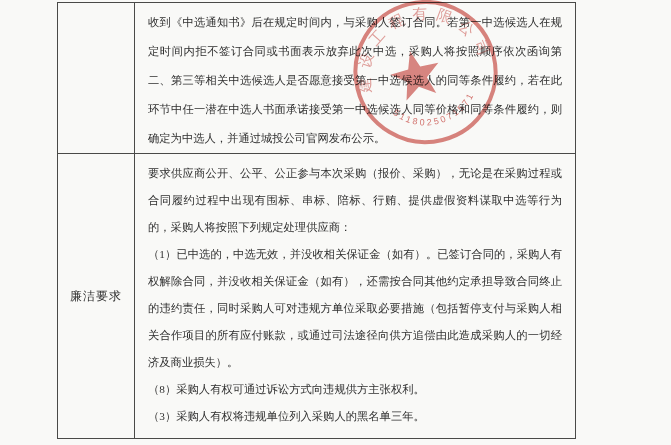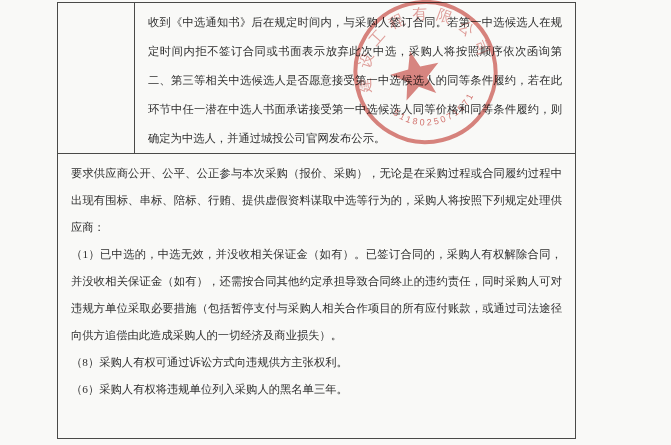--- a/index.html
+++ b/index.html
@@ -49,25 +49,28 @@
   <div class="doc-table">
 
     <div class="row row1">
       <div class="label-cell"></div>
       <div class="content-cell">
         <p>收到《中选通知书》后在规定时间内，与采购人签订合同。若第一中选候选人在规定时间内拒不签订合同或书面表示放弃此次中选，采购人将按照顺序依次函询第二、第三等相关中选候选人是否愿意接受第一中选候选人的同等条件履约，若在此环节中任一潜在中选人书面承诺接受第一中选候选人同等价格和同等条件履约，则确定为中选人，并通过城投公司官网发布公示。</p>
       </div>
     </div>
 
     <div class="row row2">
+      <div class="label-cell">
+        <span>廉洁要求</span>
+      </div>
       <div class="content-cell">
         <p>要求供应商公开、公平、公正参与本次采购（报价、采购），无论是在采购过程或合同履约过程中出现有围标、串标、陪标、行贿、提供虚假资料谋取中选等行为的，采购人将按照下列规定处理供应商：</p>
         <p>（1）已中选的，中选无效，并没收相关保证金（如有）。已签订合同的，采购人有权解除合同，并没收相关保证金（如有），还需按合同其他约定承担导致合同终止的违约责任，同时采购人可对违规方单位采取必要措施（包括暂停支付与采购人相关合作项目的所有应付账款，或通过司法途径向供方追偿由此造成采购人的一切经济及商业损失）。</p>
         <p>（8）采购人有权可通过诉讼方式向违规供方主张权利。</p>
-        <p>（6）采购人有权将违规单位列入采购人的黑名单三年。</p>
+        <p>（3）采购人有权将违规单位列入采购人的黑名单三年。</p>
       </div>
     </div>
 
   </div>
 
   <svg class="seal" viewBox="0 0 180 160" aria-hidden="true">
     <circle class="seal-ring" cx="90" cy="78" r="70"></circle>
     <defs>
       <path id="arcTop" d="M 36,100 A 57,57 0 1 1 144,100" fill="none"></path>
       <path id="arcBottom" d="M 40,96 A 53,53 0 0 0 140,96" fill="none"></path>

